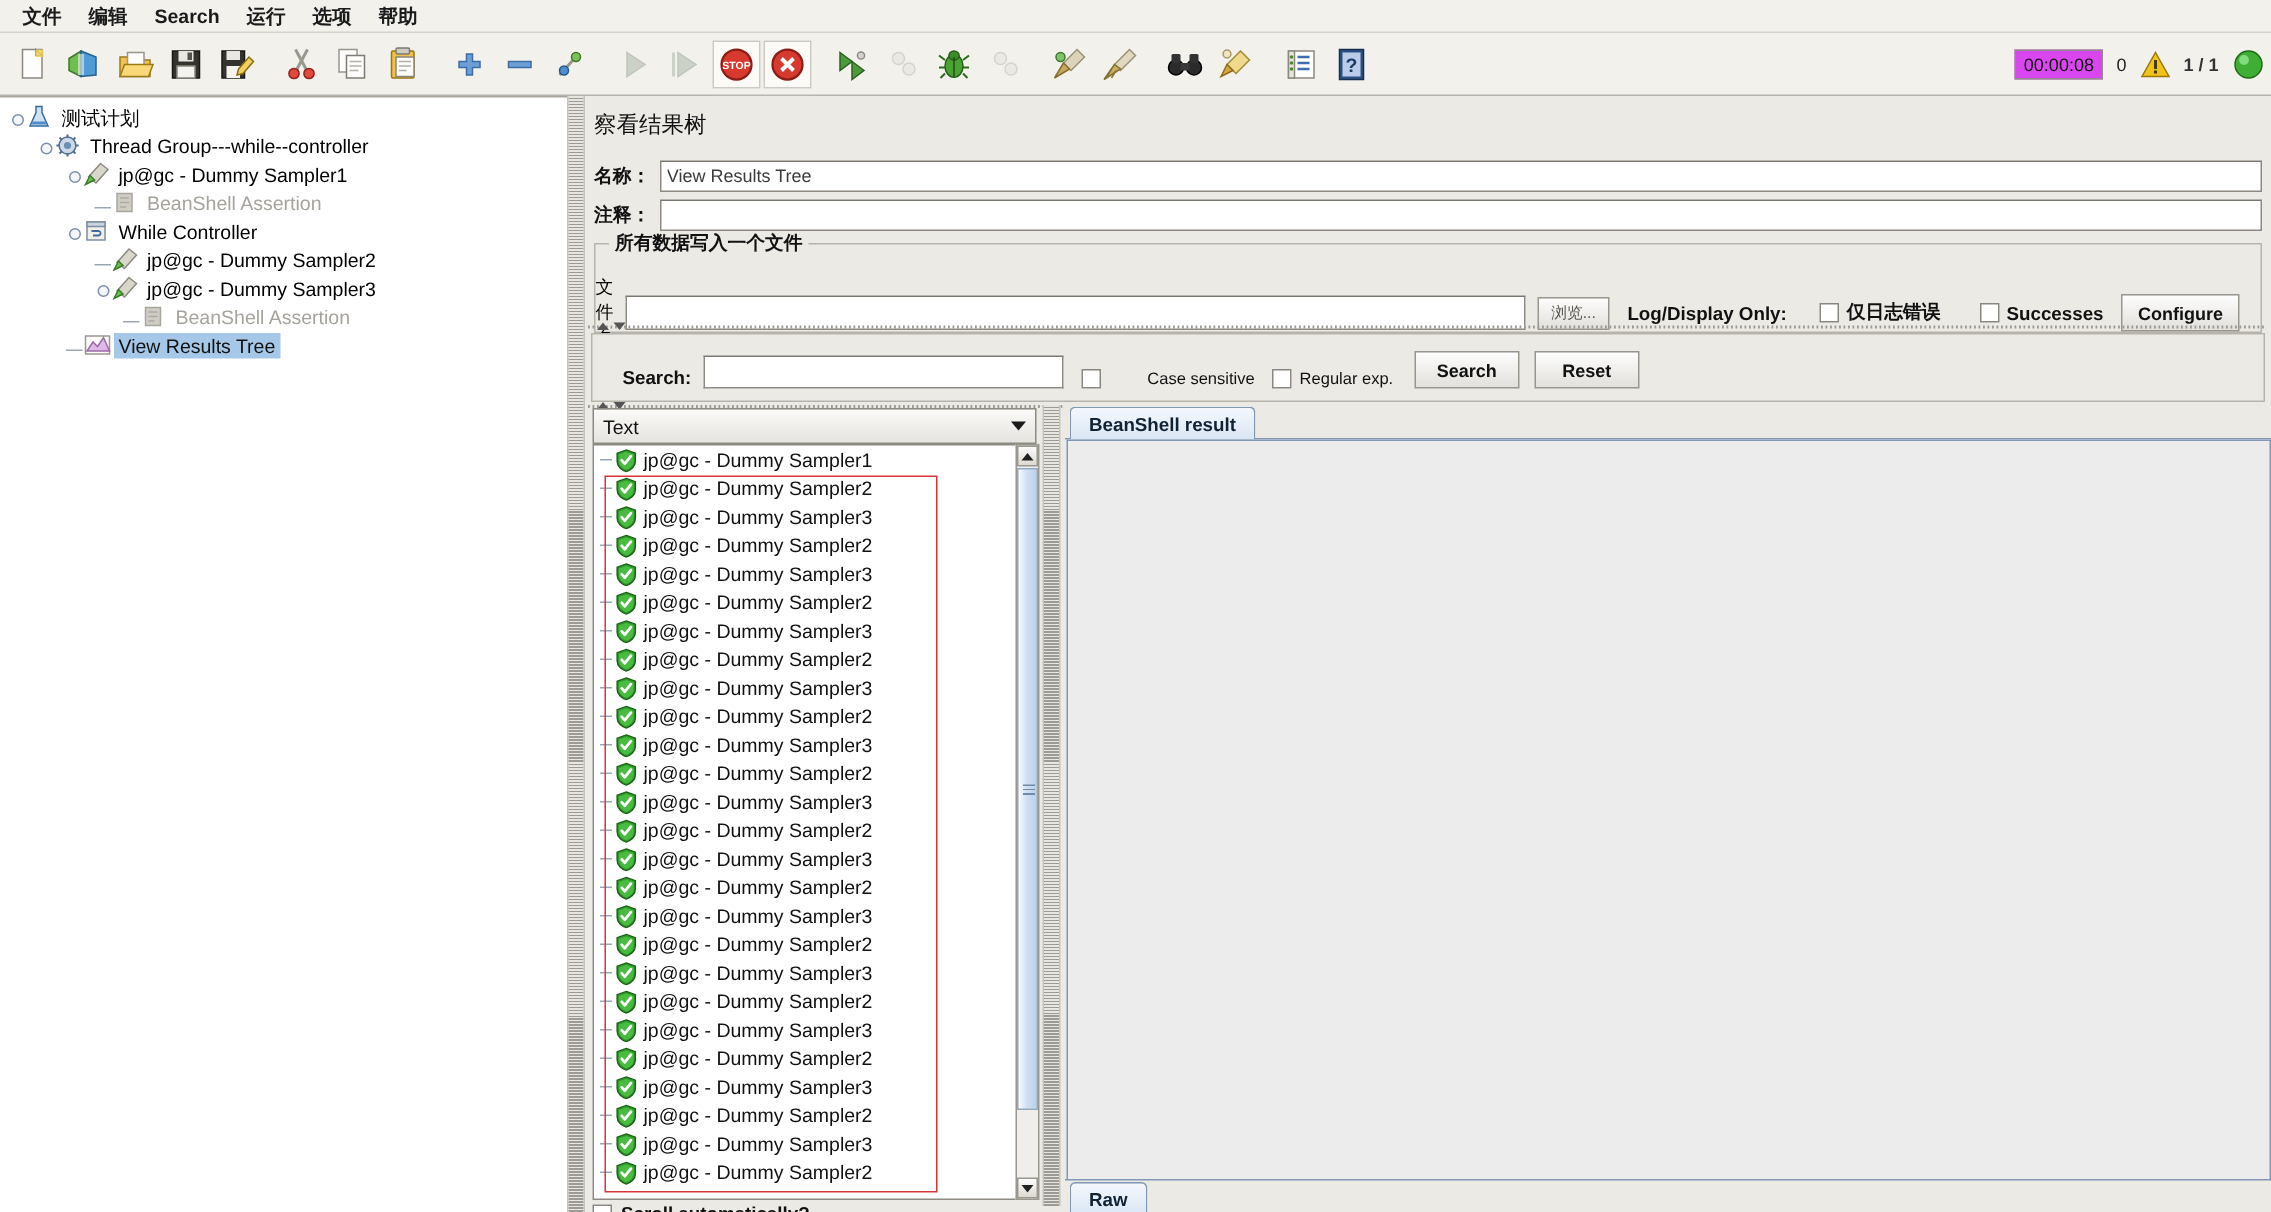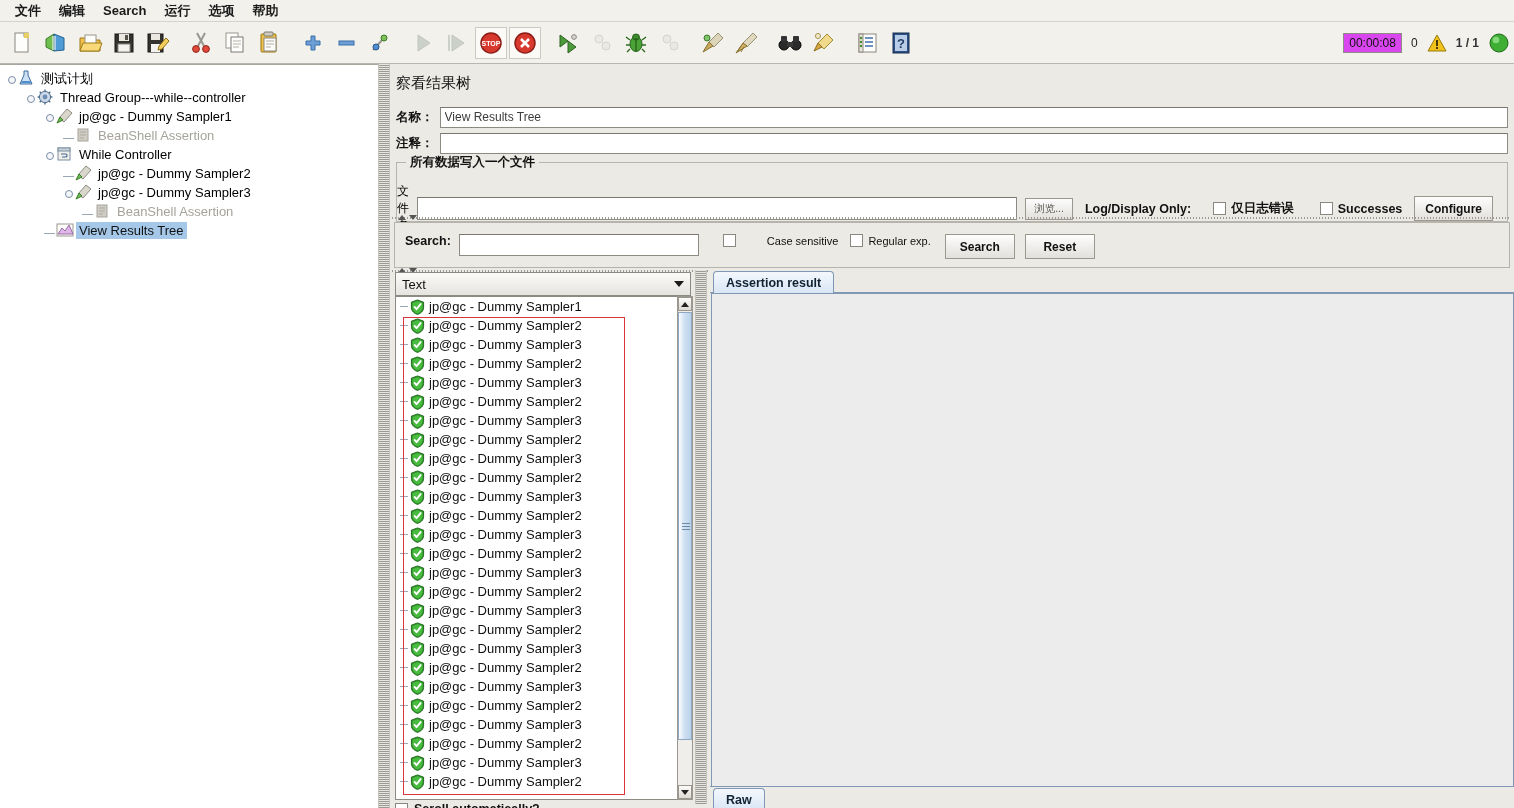--- a/index.html
+++ b/index.html
@@ -598,24 +598,24 @@
       </div>
     </div>
 
     <div class="dotted-rail" style="left:2px; top:150px; width:1118px;"></div>
     <div class="split-handle" style="left:4px; top:149px;">
       <i class="up"></i>
         <i class="dn"></i>
     </div>
 
     <div style="position:absolute; left:4px; top:158px; width:1116px; height:46px; border:1px solid #b7b4ad; background:#eceae4;">
-      <div style="position:absolute; left:10px; top:11px; display:flex; align-items:flex-start;">
+      <div style="position:absolute; left:20px; top:11px; display:flex; align-items:flex-end;">
         <span style="font-size:12.5px; font-weight:bold; color:#111; margin-right:8px;">Search:</span>
         <input class="txtinput" style="width: 240px; flex: 0 0 auto; height: 22px;" value="">
-        <span class="cbrow" style="margin-left:12px;gap:31px;">
+        <span class="cbrow" style="margin-left:0;gap:31px;">
           <span class="cbx"></span>
           <span class="cblabel" style="font-size:11px;">Case sensitive</span>
         </span>
         <span class="cbrow" style="margin-left:0;">
           <span class="cbx"></span>
           <span class="cblabel" style="font-size:11px;">Regular exp.</span>
         </span>
         <div class="btn" style="margin-left:14px; width:70px; height:25px; font-weight:bold;">Search</div>
         <div class="btn" style="margin-left:10px; width:70px; height:25px; font-weight:bold;">Reset</div>
       </div>
@@ -914,21 +914,21 @@
     <div style="position:absolute; left:305px; top:206px; width:12px; height:534px;
                 background: repeating-linear-gradient(0deg,#9c9a95 0 1px, transparent 1px 2px), #e8e6e0;
                 border-left:1px solid #c6c3bc; border-right:1px solid #c6c3bc;"></div>
 
     <div style="position:absolute; left:5px; top:738px; display:flex; align-items:center; gap:6px;">
       <span class="cbx"></span>
       <span style="font-size:12.5px; font-weight:bold; color:#111;">Scroll automatically?</span>
     </div>
 
     <div class="tabstrip" style="left:320px; top:206px; width:804px;">
-      <span class="tab">Assertion result</span>
+      <span class="tab">BeanShell result</span>
     </div>
     <div class="tabpane" style="left:321px; top:229px; width:803px; height:505px;">
       <div style="padding:4px; font-size:12px; color:#111;"></div>
     </div>
 
     <div class="tabstrip" style="left:320px; top:722px; width:804px; border-bottom:none; border-top:1px solid #8098b5;">
       <span class="tab" style="top:1px;">Raw</span>
     </div>
   </div>
 </div>

